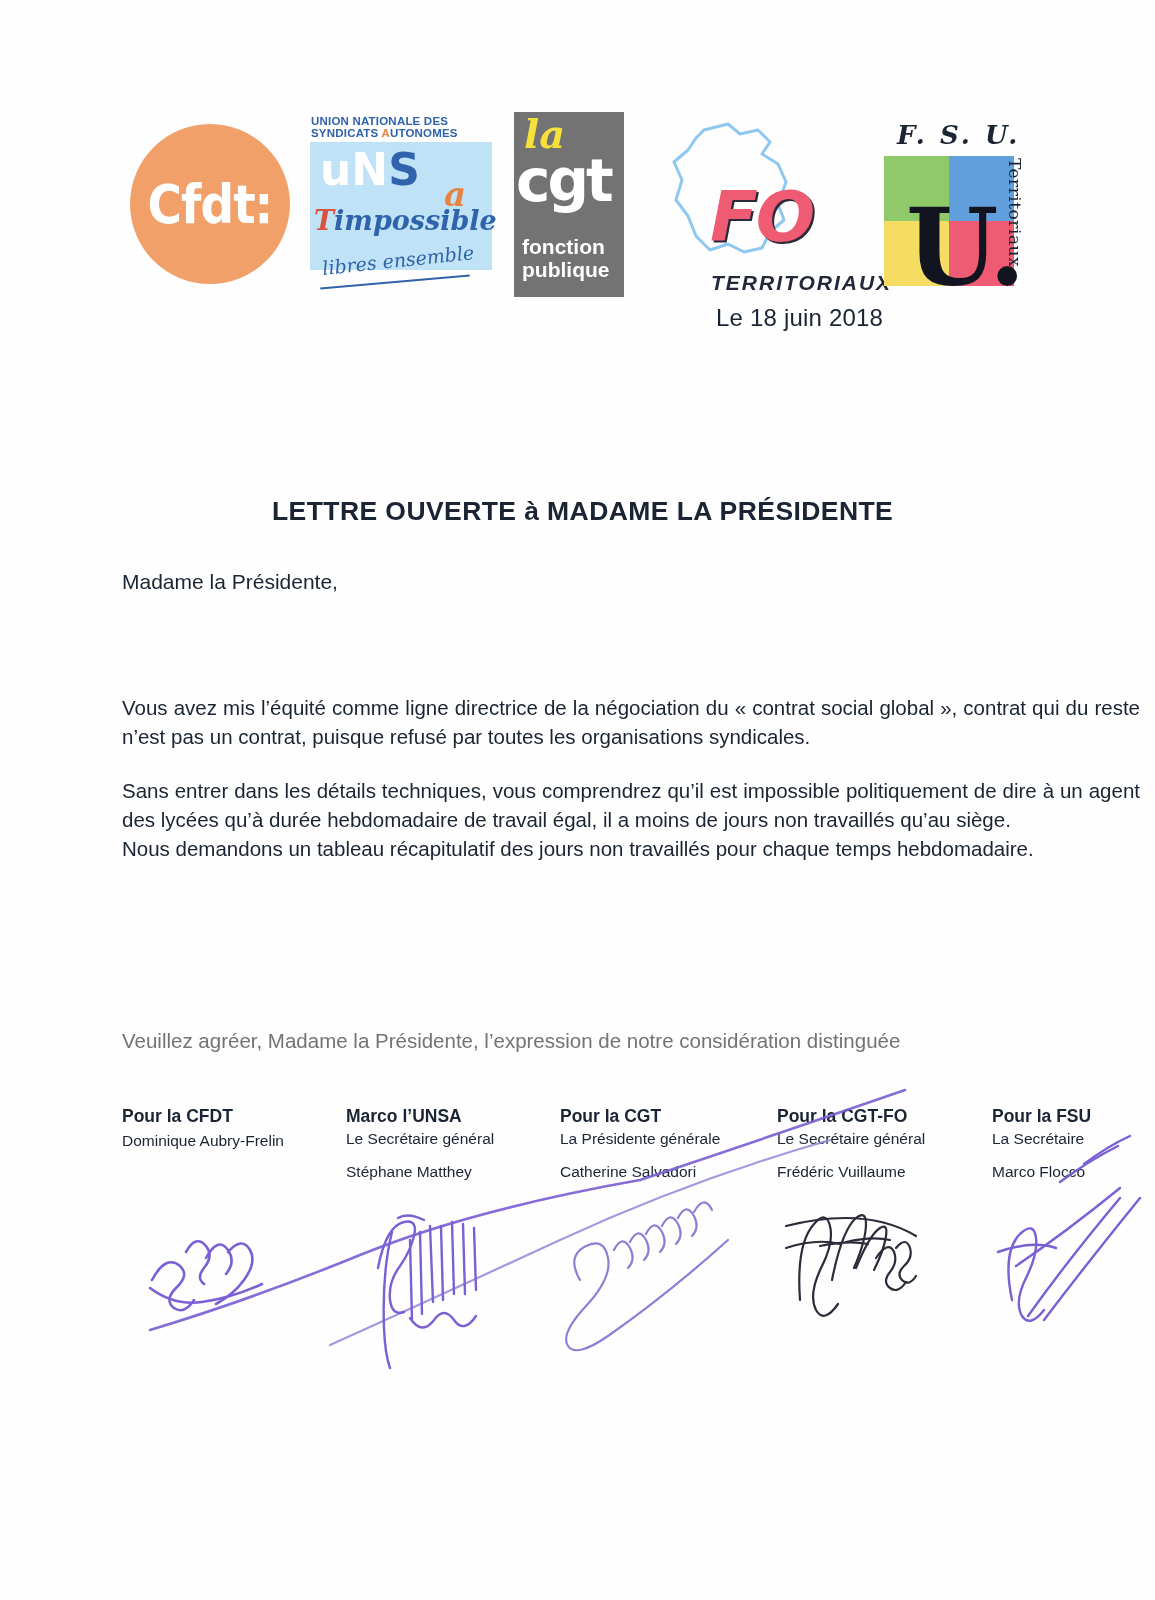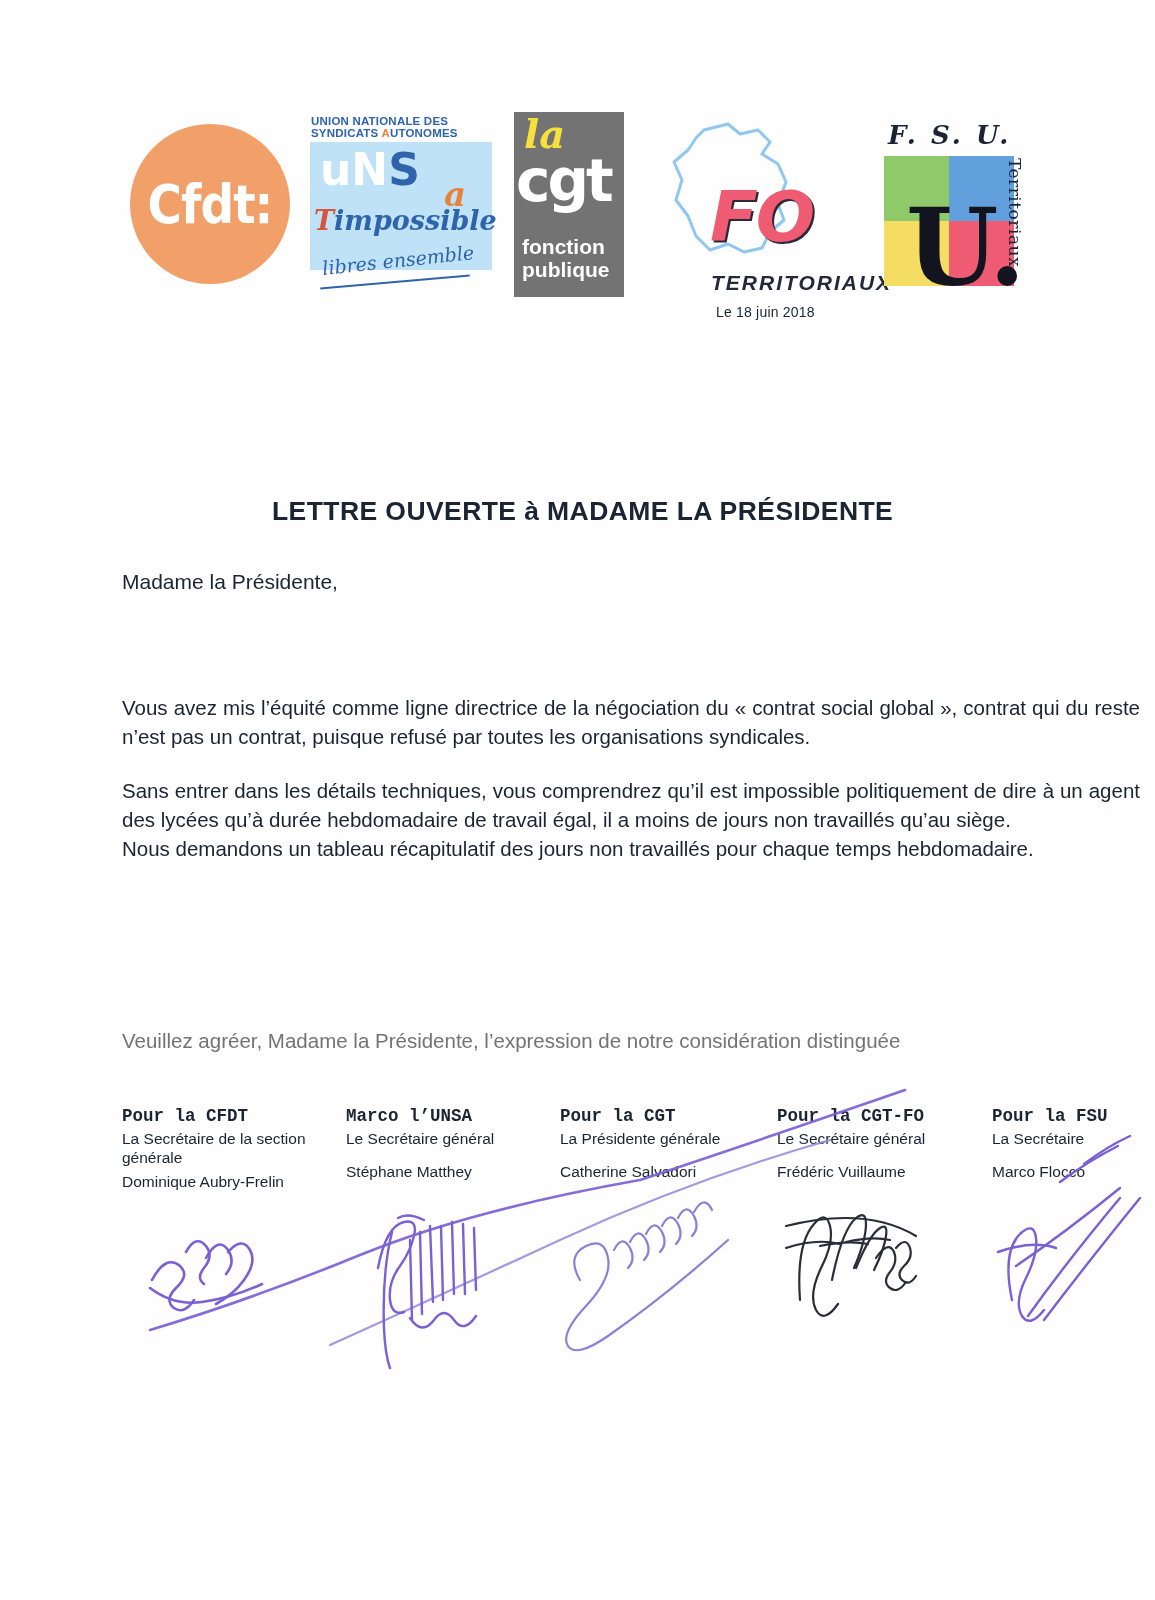--- a/index.html
+++ b/index.html
@@ -225,21 +225,21 @@
   
   .logo-fsu {
     position: absolute;
     left: 880px;
     top: 60px;
     width: 160px;
     height: 190px;
   }
   .fsu-dots {
     position: absolute;
-    left: 8px;
+    left: 17px;
     top: 10px;
     font-family: "DejaVu Serif", serif;
     font-style: italic;
     font-weight: bold;
     font-size: 26px;
     letter-spacing: 3px;
     color: #1b2433;
     line-height: 1;
   }
   .fsu-quad {
@@ -279,21 +279,21 @@
     writing-mode: vertical-rl;
     line-height: 1;
     letter-spacing: 0.5px;
   }
 
   
   .date-line {
     position: absolute;
     left: 716px;
     top: 304px;
-    font-size: 14px;
+    font-size: 24px;
     color: #1b2433;
     letter-spacing: 0.2px;
   }
 
   
   .doc-title {
     position: absolute;
     left: 272px;
     top: 496px;
     font-family: "Liberation Sans", sans-serif;
@@ -350,21 +350,20 @@
   .sig-col {
     position: absolute;
     top: 0;
   }
   .sig-col .org {
     font-weight: bold;
     font-size: 17.5px;
     color: #1b2433;
     line-height: 1.18;
     white-space: nowrap;
-    font-family: Liberation Mono, monospace;
   }
   .sig-col .role {
     font-size: 15.5px;
     color: #1b2433;
     line-height: 1.26;
     margin-top: 2px;
   }
   .sig-col .person {
     font-size: 15.5px;
     color: #1b2433;
@@ -451,21 +450,20 @@
     <p class="para tight">Sans entrer dans les détails techniques, vous comprendrez qu’il est impossible politiquement de dire à un agent des lycées qu’à durée hebdomadaire de travail égal, il a moins de jours non travaillés qu’au siège.</p>
     <p class="para last">Nous demandons un tableau récapitulatif des jours non travaillés pour chaque temps hebdomadaire.</p>
   </div>
 
   <div class="closing">Veuillez agréer, Madame la Présidente, l’expression de notre considération distinguée</div>
 
   <div class="sig-block">
 
     <div class="sig-col col-cfdt">
       <div class="org">Pour la CFDT</div>
-      <div class="role">La Secrétaire  de la section générale</div>
       <div class="person">Dominique Aubry-Frelin</div>
     </div>
 
     <div class="sig-col col-unsa">
       <div class="org">Marco l’UNSA</div>
       <div class="role">Le Secrétaire général</div>
       <div class="person" style="margin-top:14px">Stéphane Matthey</div>
     </div>
 
     <div class="sig-col col-cgt">

